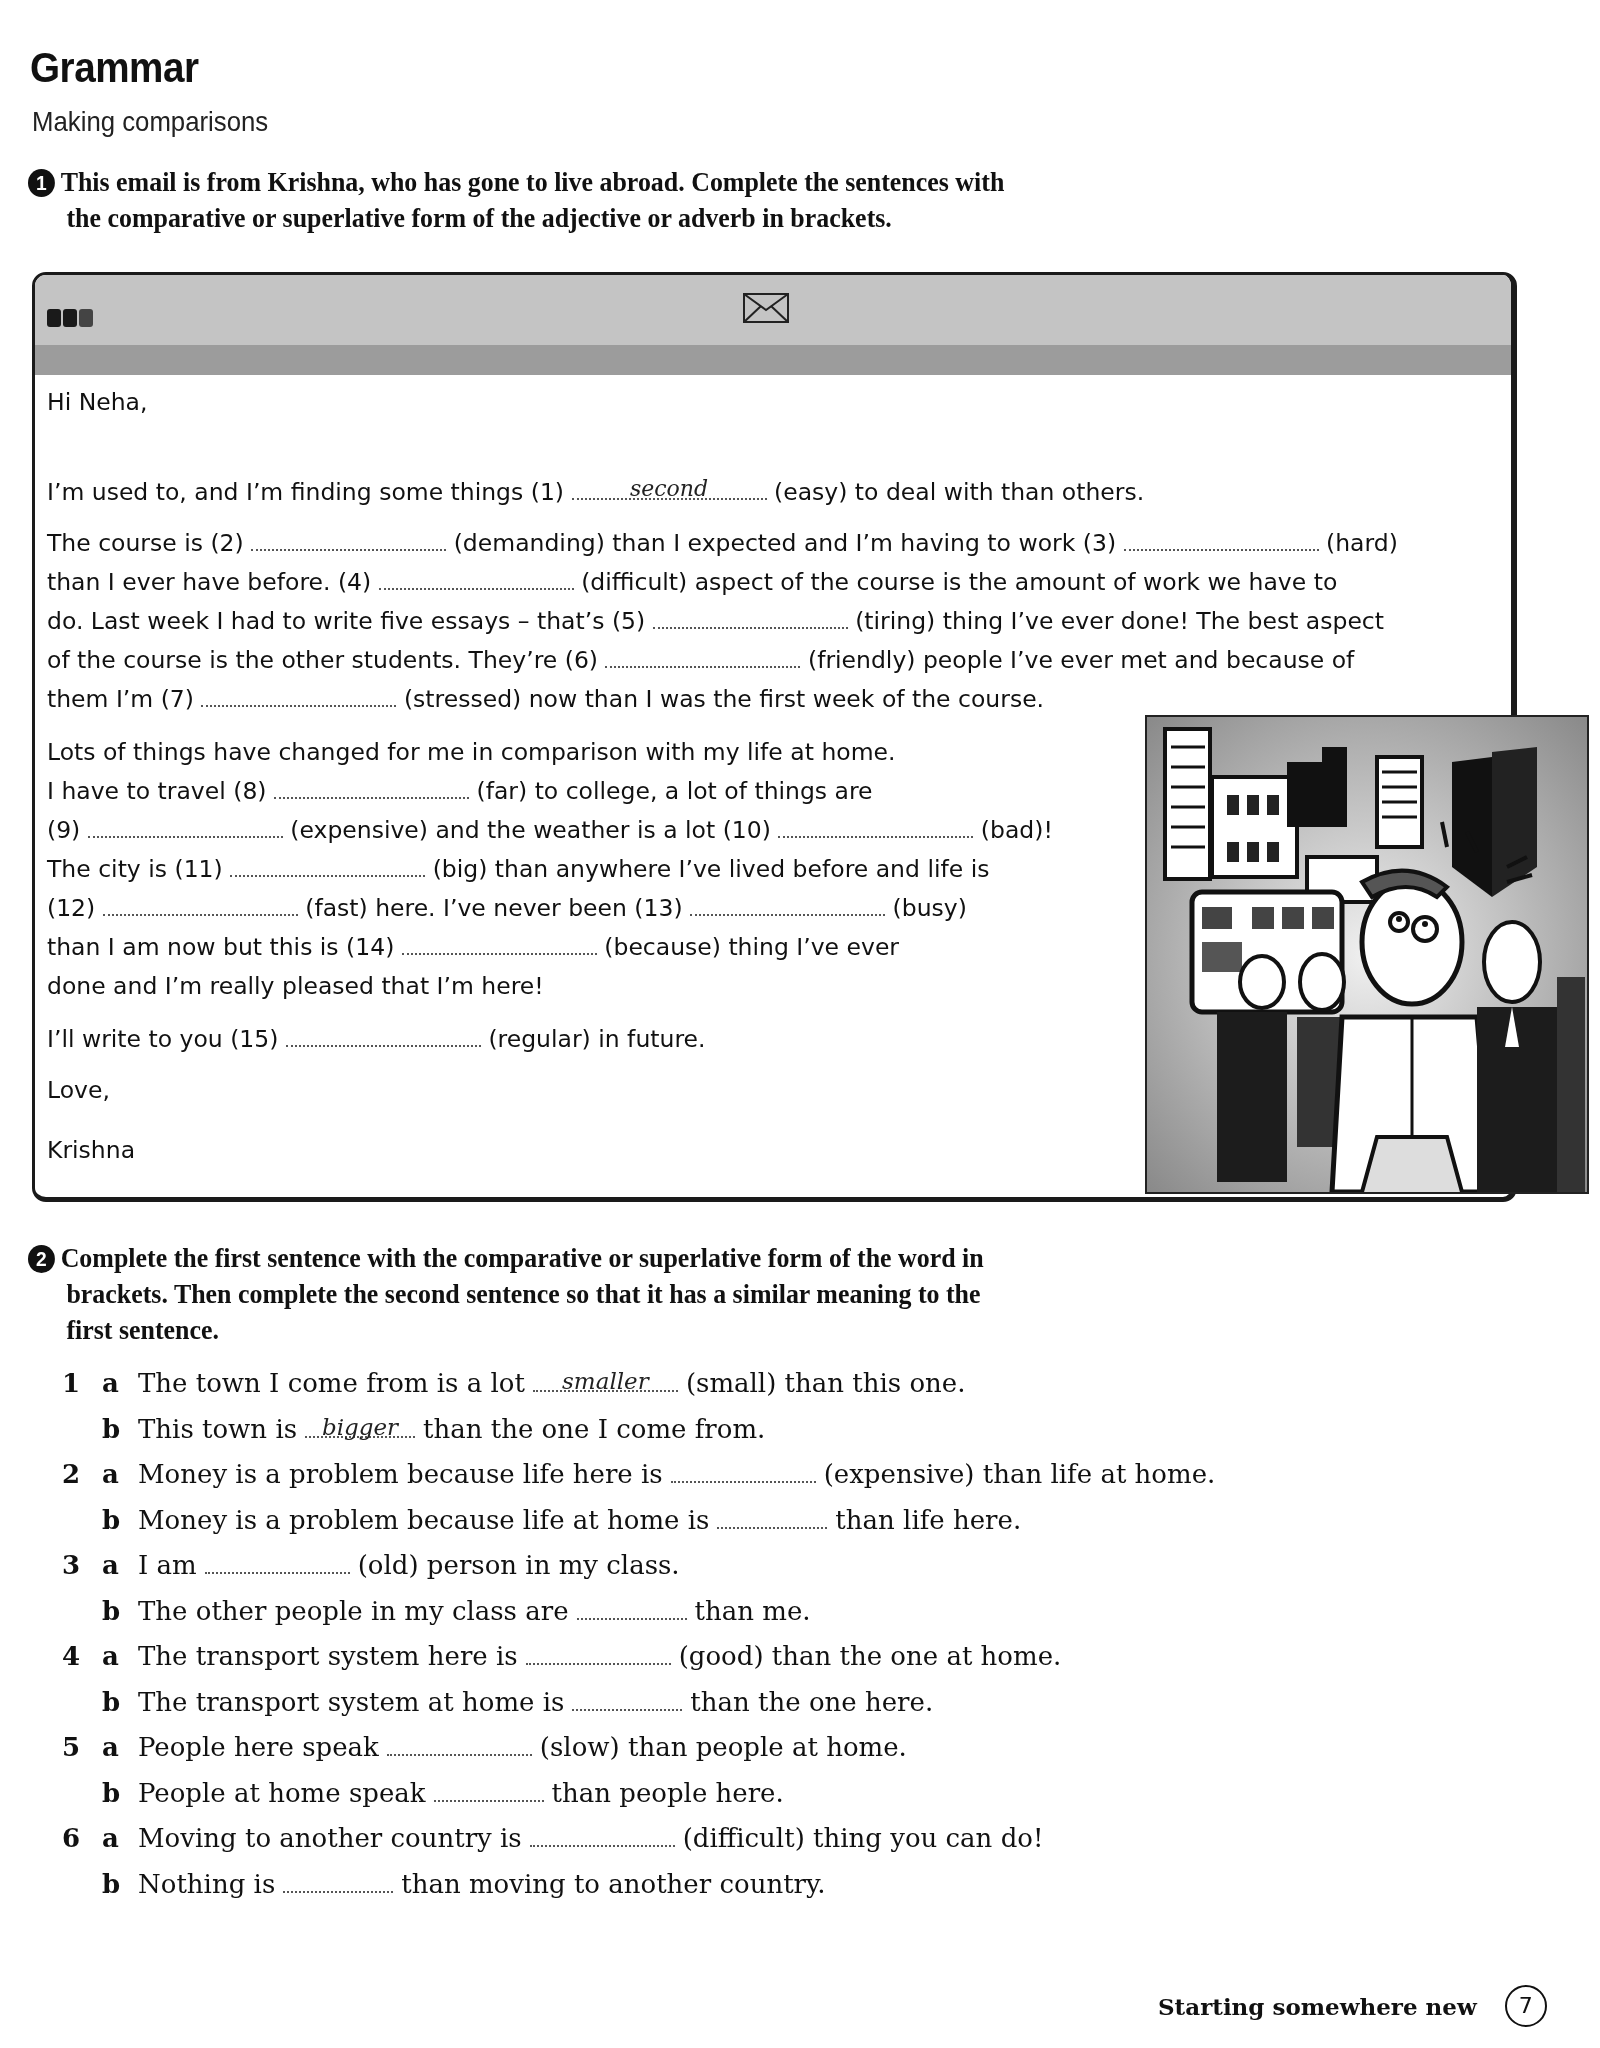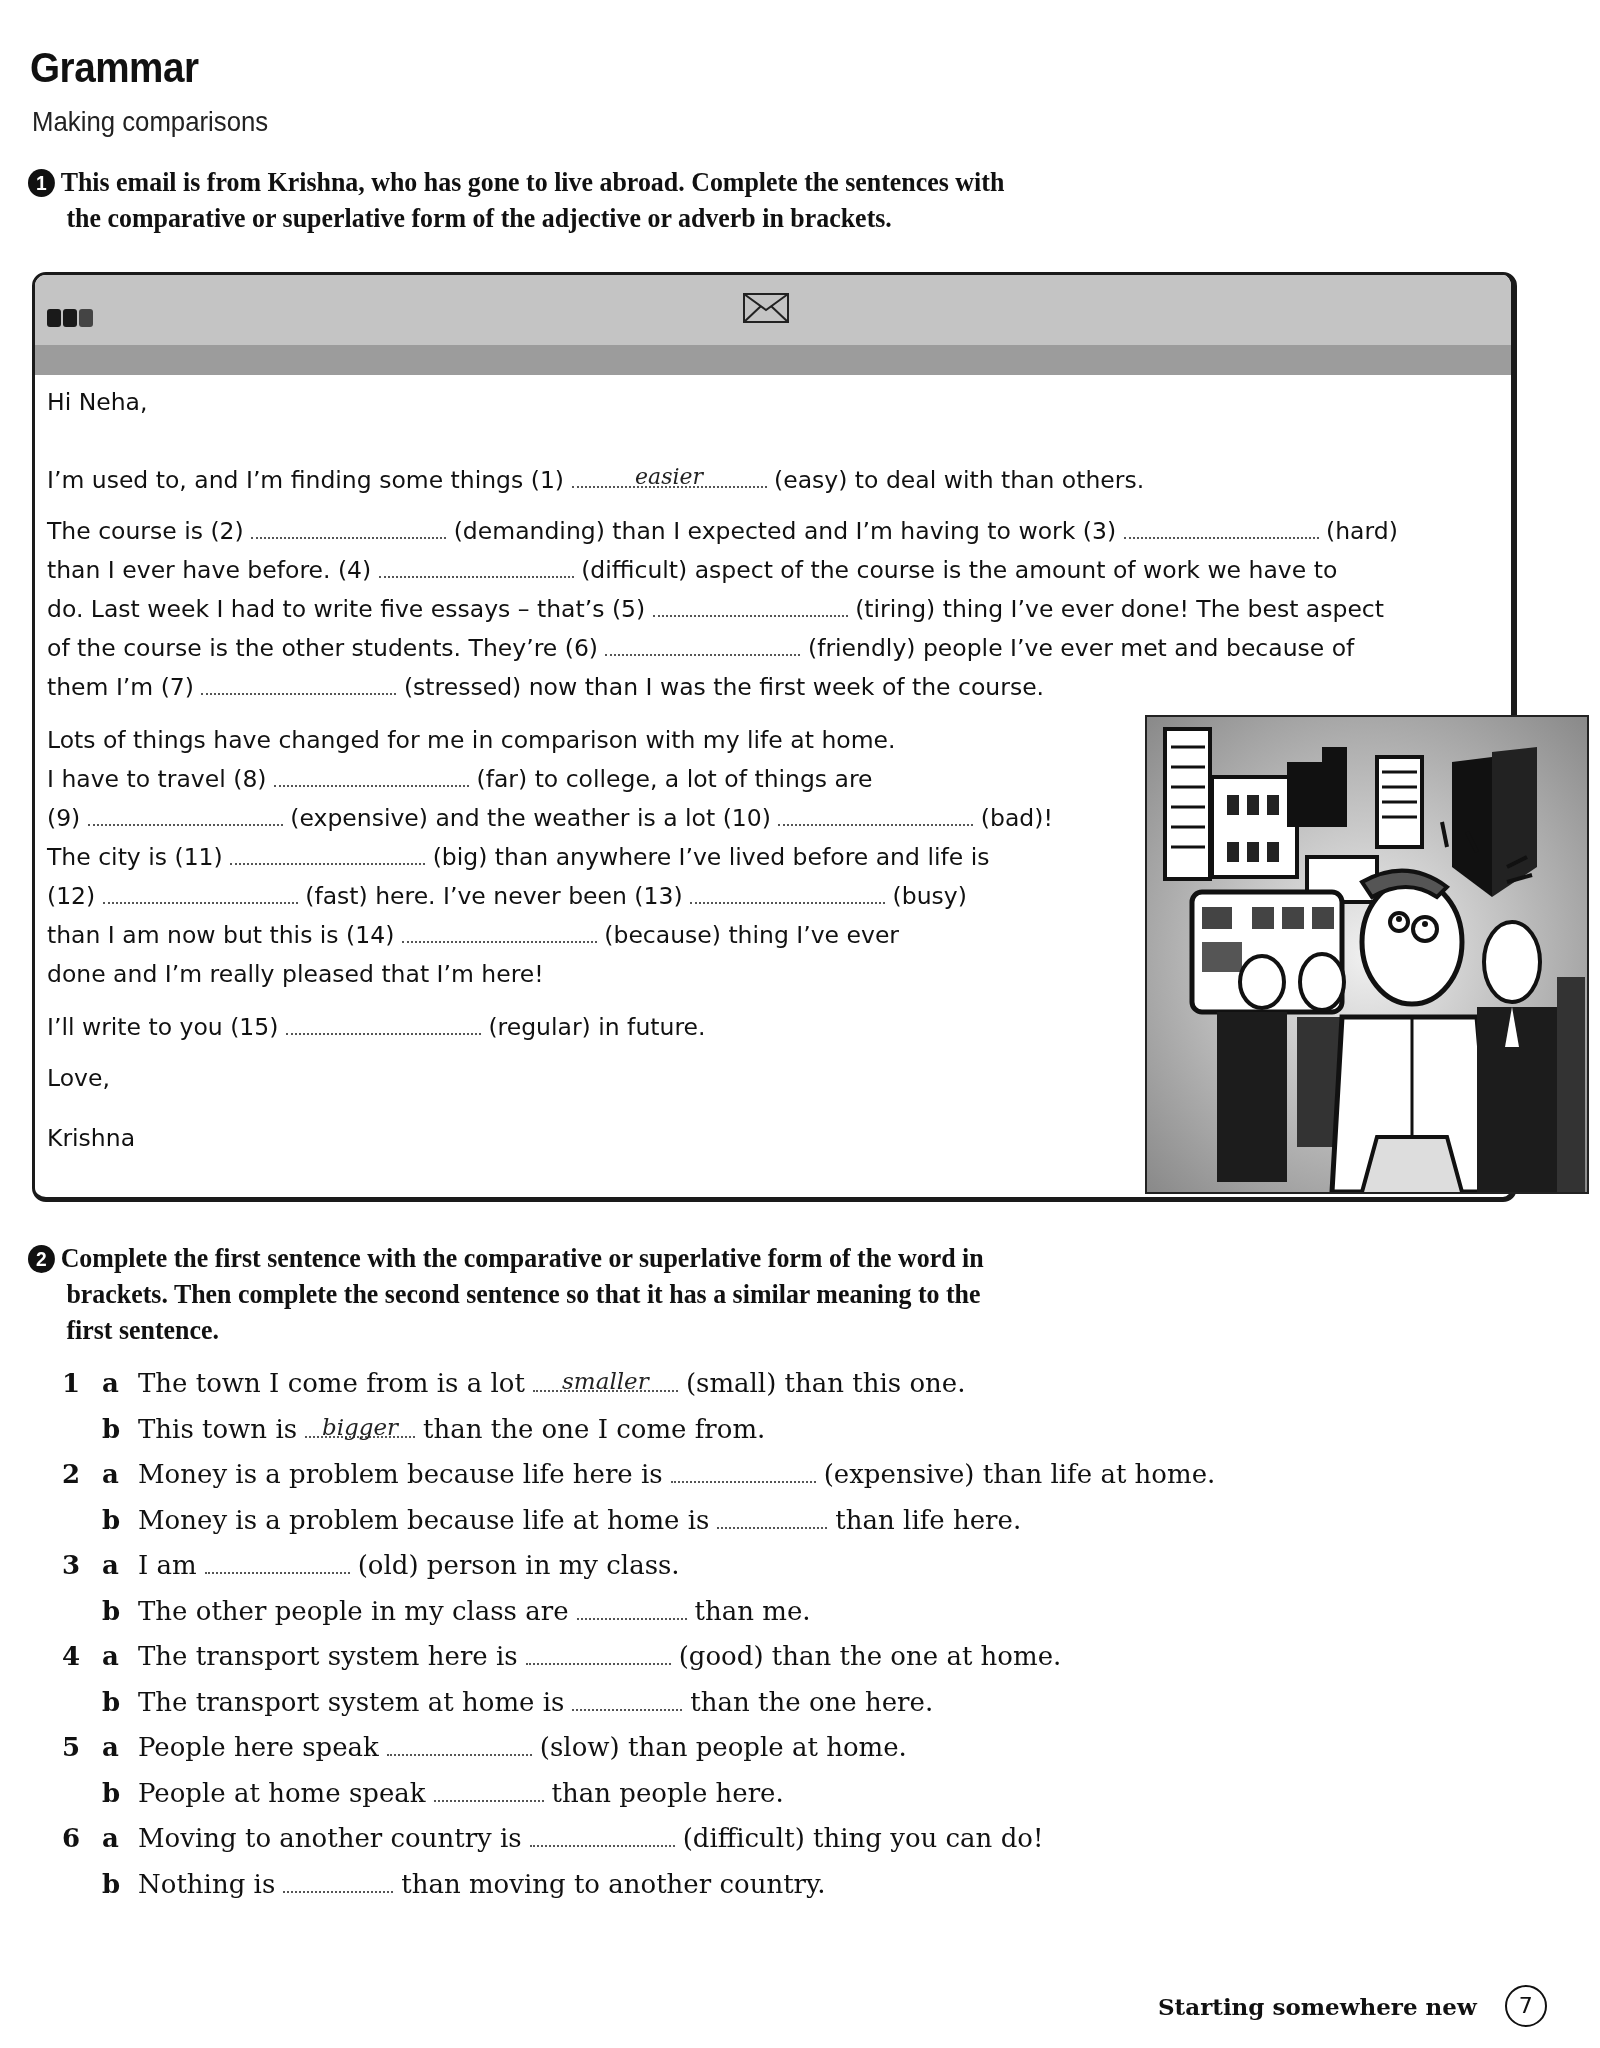--- a/index.html
+++ b/index.html
@@ -106,26 +106,26 @@
     <svg class="envelope" viewBox="0 0 46 30">
       <rect x="1" y="1" width="44" height="28" fill="none" stroke="#222" stroke-width="2"></rect>
       <polyline points="1,1 23,17 45,1" fill="none" stroke="#222" stroke-width="2"></polyline>
       <polyline points="1,29 18,13" fill="none" stroke="#222" stroke-width="2"></polyline>
       <polyline points="45,29 28,13" fill="none" stroke="#222" stroke-width="2"></polyline>
     </svg>
   </div>
   <div class="email-band"></div>
 
   <div class="email-body">
-    <p style="margin-bottom:0">Hi Neha,</p>
+    <p style="margin-bottom:12px">Hi Neha,</p>
 
     <p>
       <br>
       <span>I’m used to, and I’m finding some things (1)</span>
-      <span class="blank w-m"><span class="filled">easier</span></span>
+      <span class="blank w-m"><span class="filled">second</span></span>
       <span>(easy) to deal with than others.</span>
     </p>
 
     <p style="margin-top:12px">
       <span>The course is (2)</span>
       <span class="blank w-m"></span>
       <span>(demanding) than I expected and I’m having to work (3)</span>
       <span class="blank w-m"></span>
       <span>(hard)</span><br>
       <span>than I ever have before. (4)</span>

